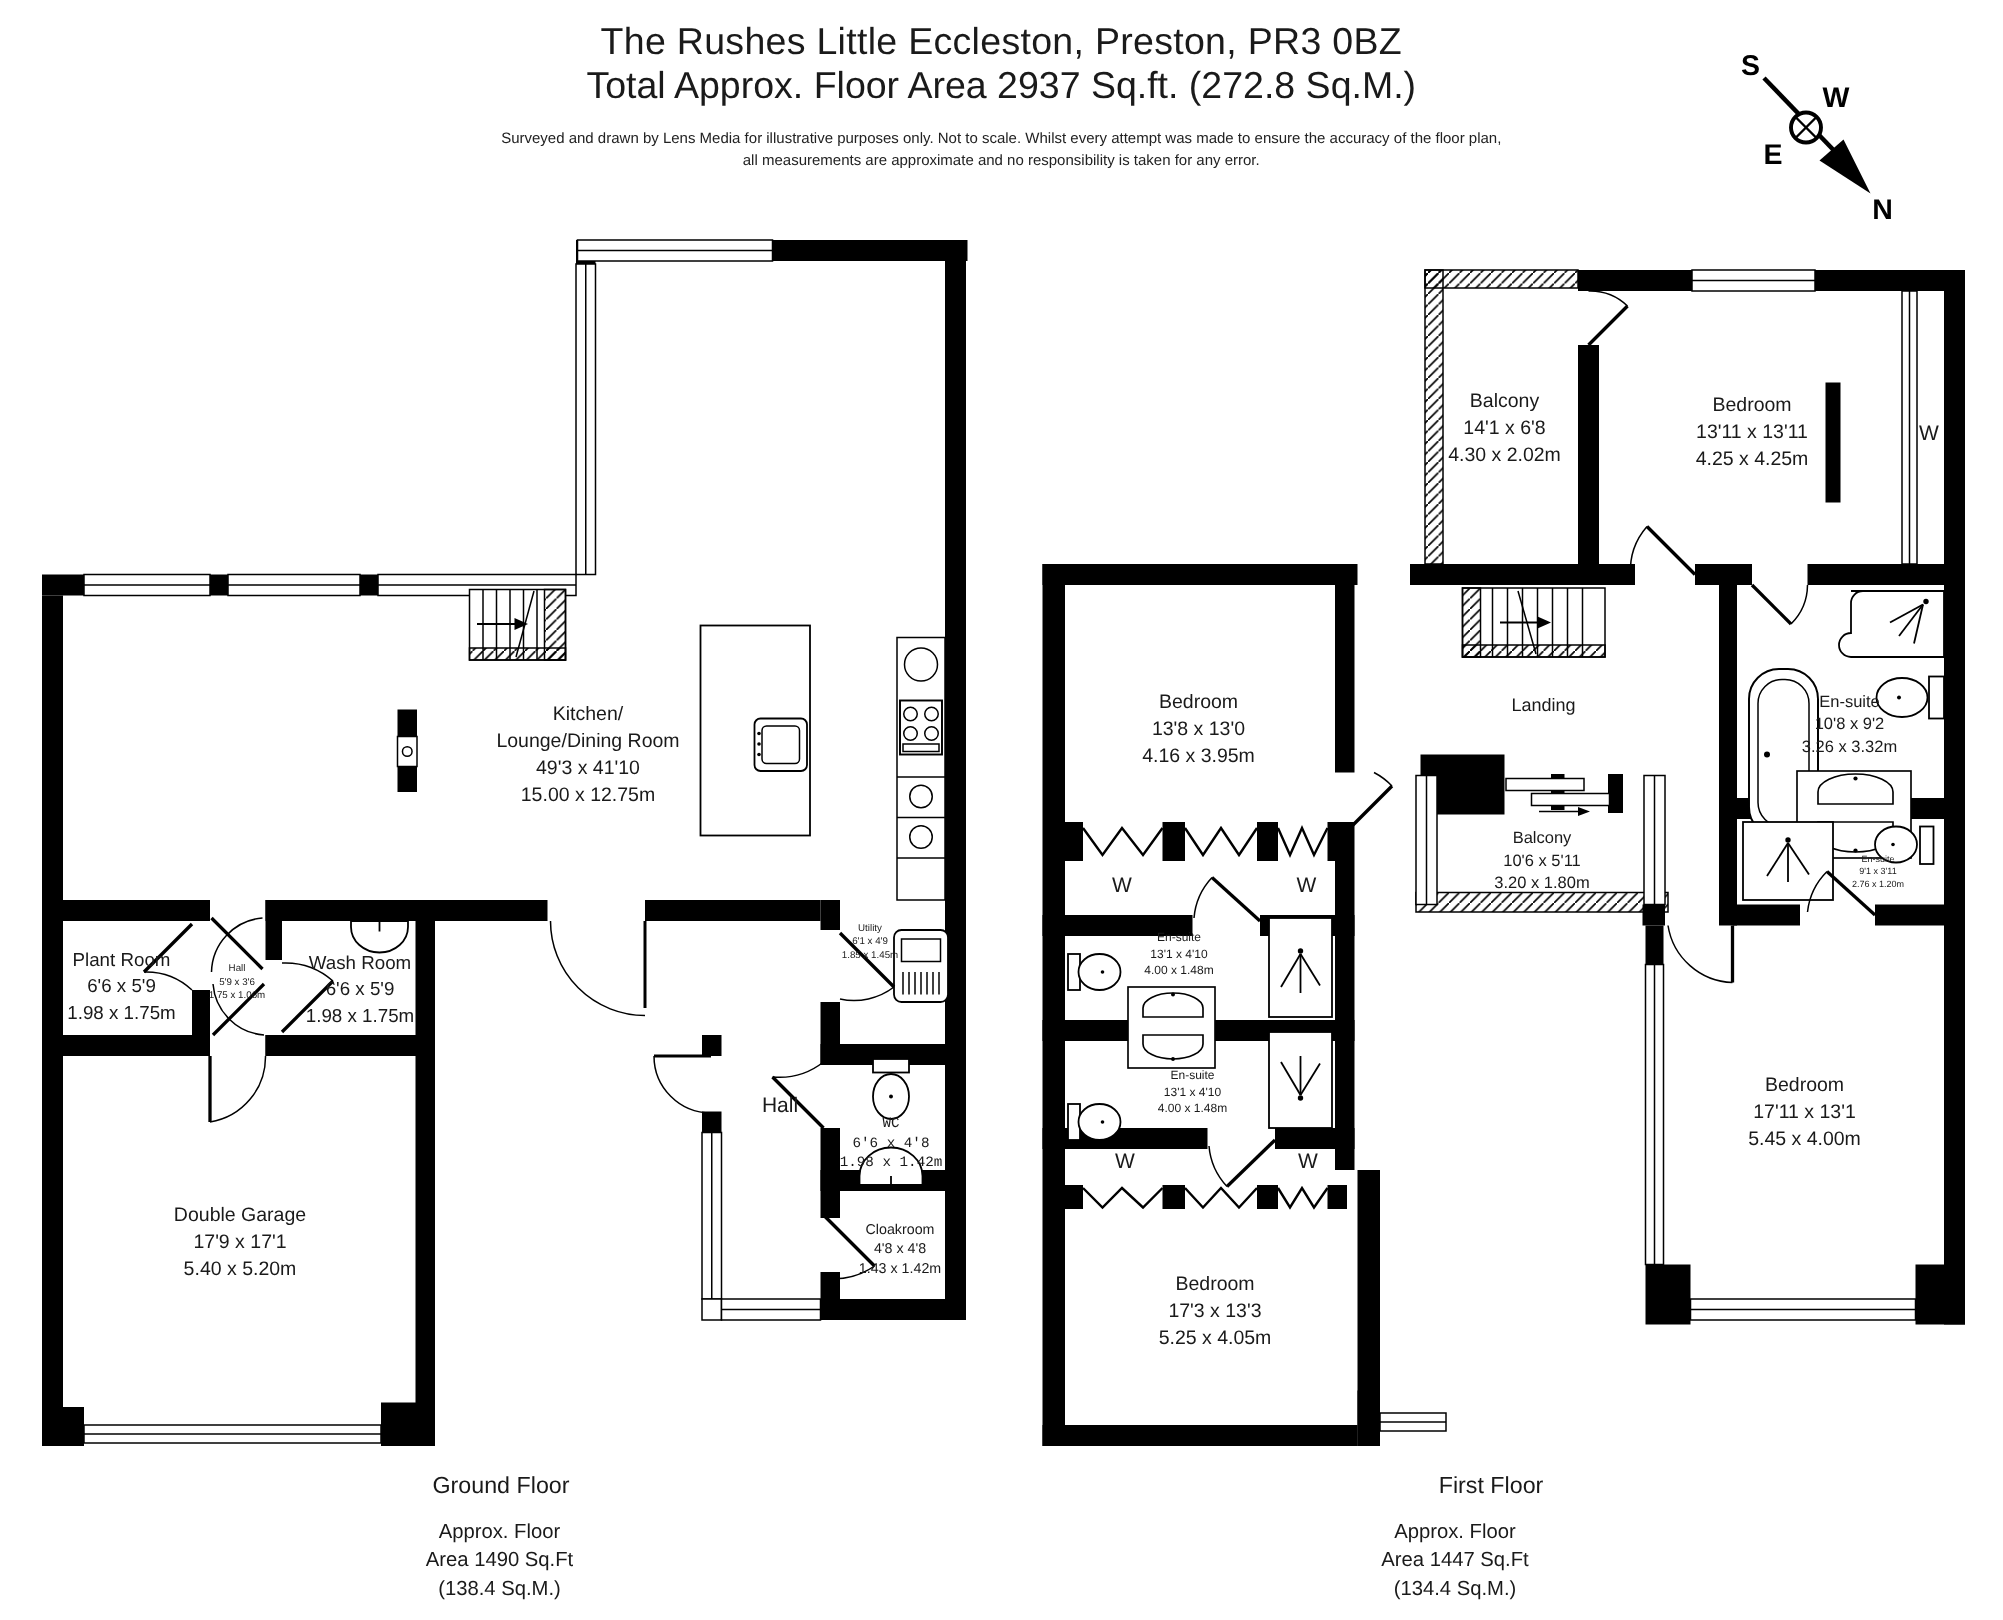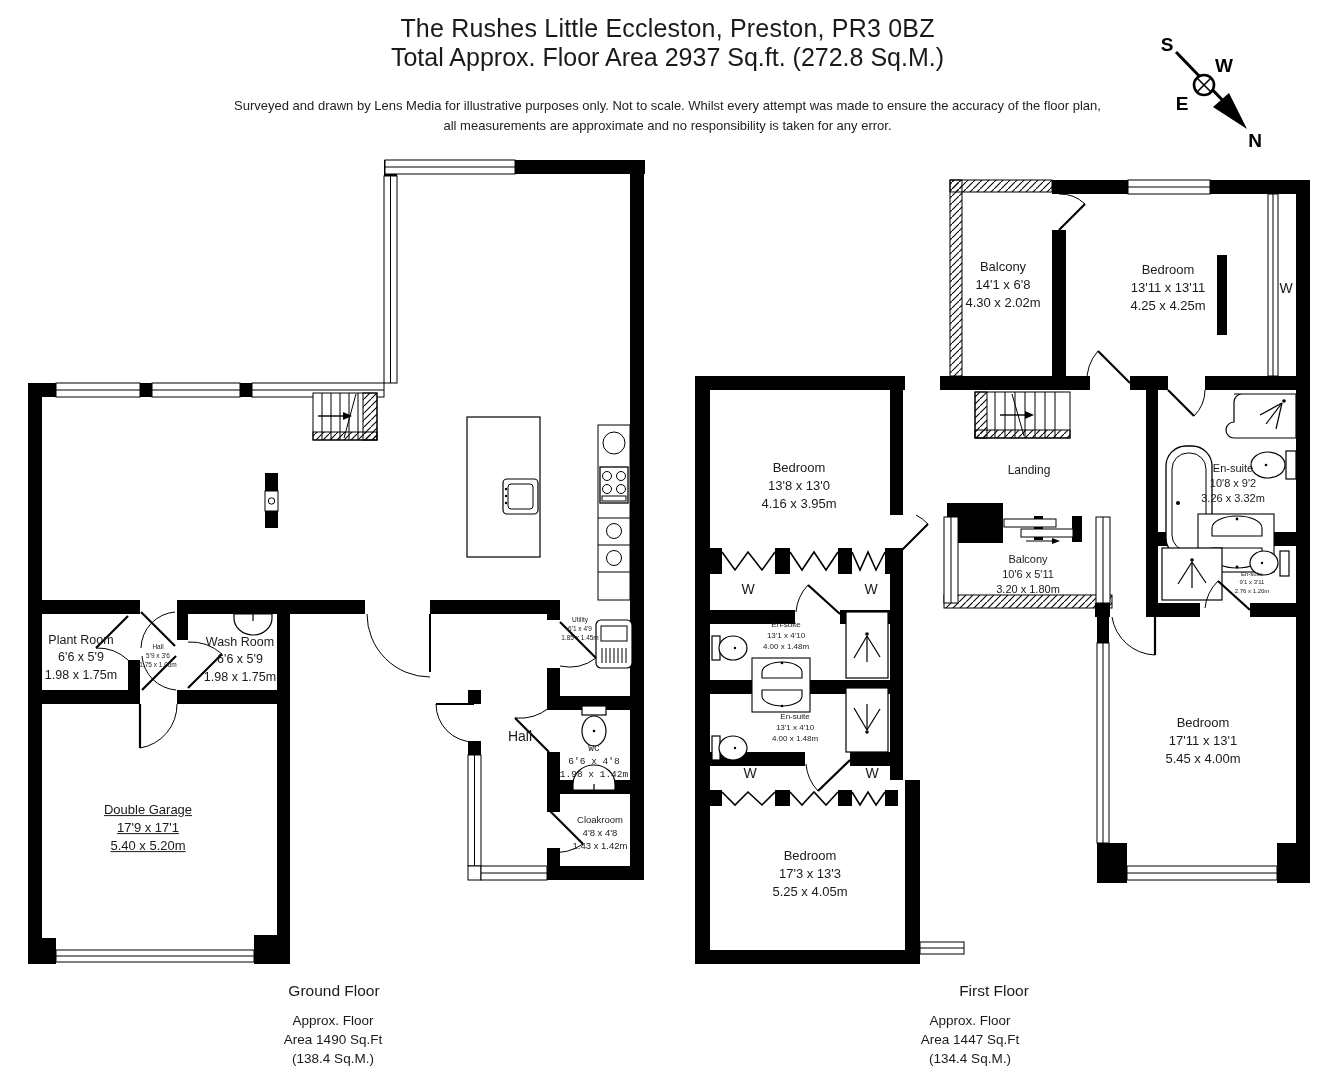--- a/index.html
+++ b/index.html
@@ -1,21 +1,21 @@
 <!DOCTYPE html>
 <html><head>
 <meta charset="utf-8">
 <style>
   html,body{margin:0;padding:0;background:#ffffff;}
   .page{position:relative;width:1335px;height:1068px;background:#fff;overflow:hidden;
         font-family:"Liberation Sans", sans-serif;color:#1a1a1a;}
   .hdr{position:absolute;top:14px;left:0;width:100%;text-align:center;}
   .hdr .title{font-size:25px;letter-spacing:.2px;}
   .hdr .subtitle{font-size:25px;}
-  .hdr .disc{font-size:13px;margin-top:24px;line-height:1.5;color:#222;}
+  .hdr .disc{font-size:10px;margin-top:13px;line-height:1.5;color:#222;}
   .plan-svg{position:absolute;left:0;top:0;}
   .lbl{position:absolute;transform:translate(-50%,-50%);text-align:center;
        line-height:1.38;white-space:nowrap;color:#1a1a1a;}
   .compass-letter{position:absolute;transform:translate(-50%,-50%);
        font-weight:bold;font-size:19px;color:#000;}
   .foot-title{font-size:15.5px;}
   .foot-area{font-size:13.5px;line-height:1.42;}
 </style>
 </head>
 <body>
@@ -429,40 +429,46 @@
       <line x1="1211" y1="78" x2="1197" y2="92" stroke-width="1.6"></line>
       <polygon points="1247,129 1213,107 1229,93" fill="#000" stroke="none"></polygon>
     </g>
   </svg>
 
   <div class="compass-letter" style="left:1167px;top:45px;">S</div>
   <div class="compass-letter" style="left:1224px;top:66px;">W</div>
   <div class="compass-letter" style="left:1182px;top:104px;">E</div>
   <div class="compass-letter" style="left:1255px;top:141px;">N</div>
 
+  <div class="lbl" style="left:392px;top:503px;font-size:13px;">
+    <div>Kitchen/</div>
+    <div>Lounge/Dining Room</div>
+    <div>49'3 x 41'10</div>
+    <div>15.00 x 12.75m</div>
+  </div>
 
   <div class="lbl" style="left:81px;top:658px;font-size:12.5px;">
     <div>Plant Room</div>
     <div>6'6 x 5'9</div>
     <div>1.98 x 1.75m</div>
   </div>
 
   <div class="lbl" style="left:158px;top:656px;font-size:6.5px;">
     <div>Hall</div>
     <div>5'9 x 3'6</div>
     <div>1.75 x 1.06m</div>
   </div>
 
   <div class="lbl" style="left:240px;top:660px;font-size:12.5px;">
     <div>Wash Room</div>
     <div>6'6 x 5'9</div>
     <div>1.98 x 1.75m</div>
   </div>
 
-  <div class="lbl" style="left:148px;top:828px;font-size:13px;text-decoration:underline;">
+  <div class="lbl" style="left:160px;top:828px;font-size:13px;">
     <div>Double Garage</div>
     <div>17'9 x 17'1</div>
     <div>5.40 x 5.20m</div>
   </div>
 
   <div class="lbl" style="left:520px;top:737px;font-size:14px;">
     <div>Hall</div>
   </div>
 
   <div class="lbl" style="left:580px;top:629px;font-size:6.5px;">

